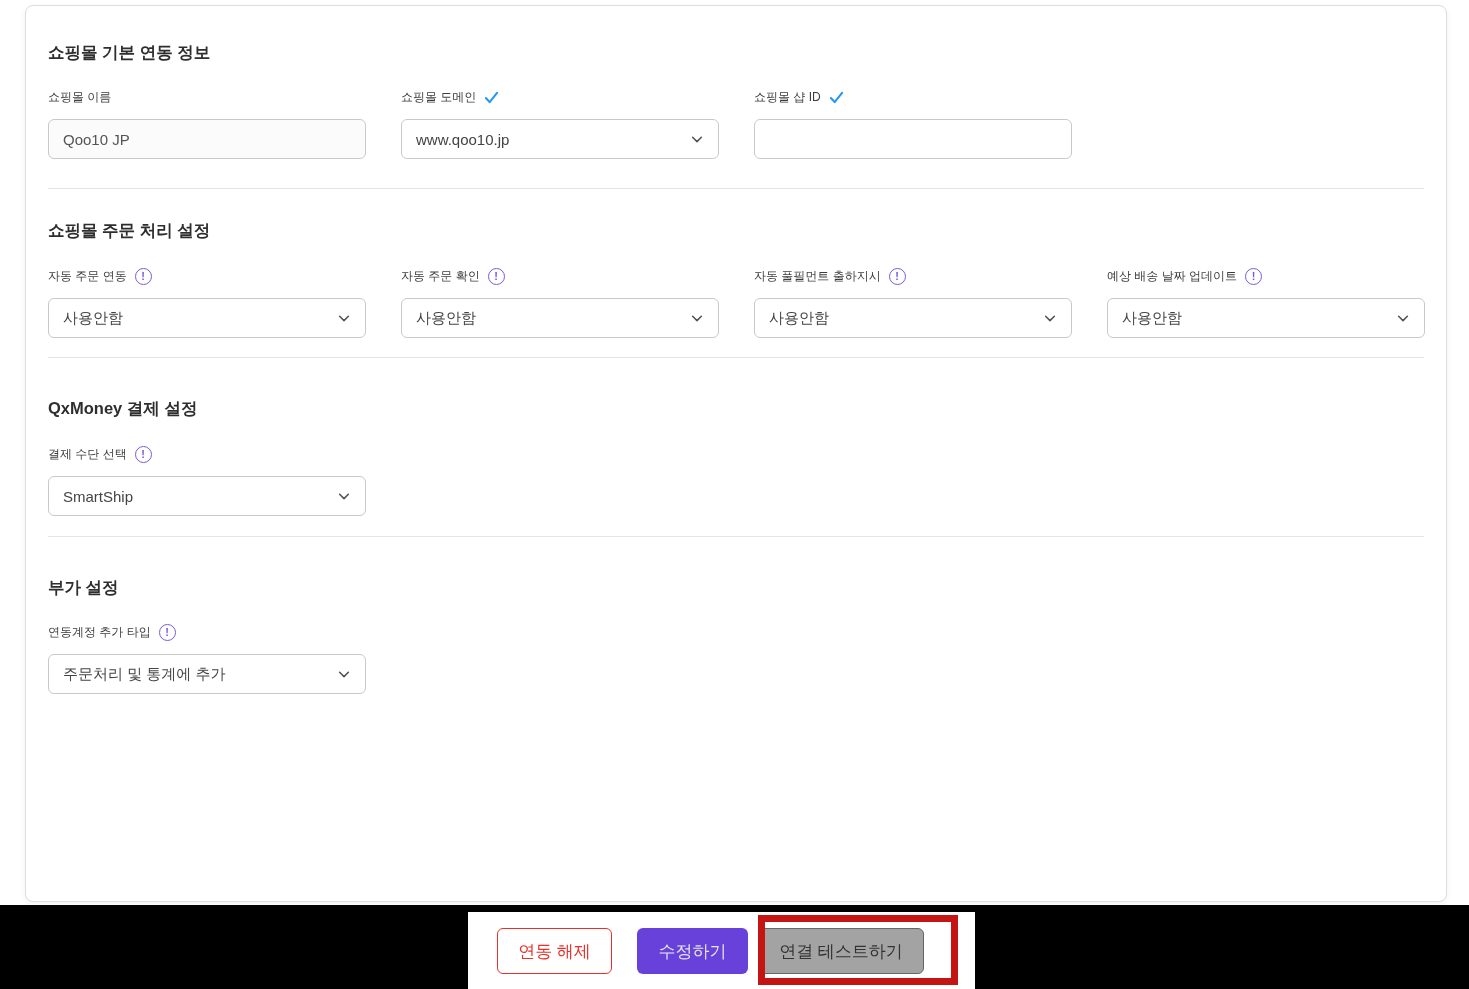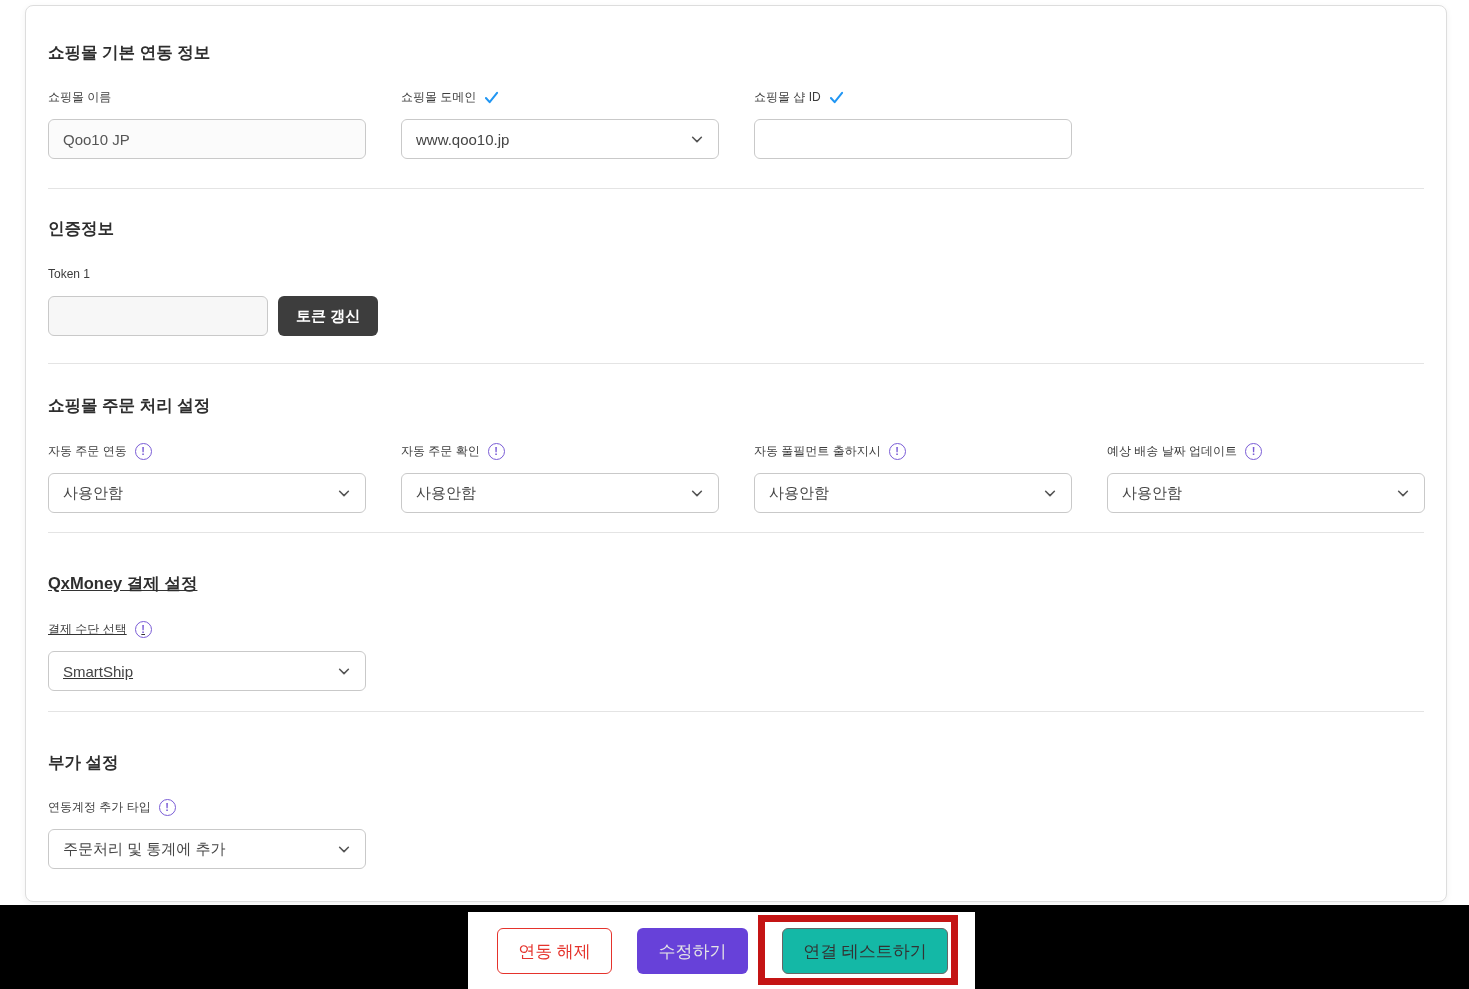--- a/index.html
+++ b/index.html
@@ -14,21 +14,21 @@
     box-shadow:0 2px 6px rgba(0,0,0,.06);
     padding:9px 22px; overflow:hidden;
   }
   .section { border-bottom:1px solid #e4e4e4; }
   .section:last-child { border-bottom:none; }
   .sec-title { font-size:16.5px; font-weight:bold; color:#2e2e2e; }
 
   .s1 { padding-top:27px; padding-bottom:29px; }
   .s2 { padding-top:29px; padding-bottom:27px; }
   .s3 { padding-top:31px; padding-bottom:19px; }
-  .s4 { padding-top:40px; padding-bottom:20px;text-decoration:underline; }
+  .s4 { padding-top:40px; padding-bottom:20px; }
   .s5 { padding-top:40px; padding-bottom:30px; }
 
   .s1 .sec-title { margin-bottom:23px; }
   .s2 .sec-title { margin-bottom:24px; }
   .s3 .sec-title { margin-bottom:24px; }
   .s4 .sec-title { margin-bottom:24px; }
   .s5 .sec-title { margin-bottom:23px; }
 
   .field-grid { display:grid; grid-template-columns:repeat(4,318px); column-gap:35px; }
 
@@ -72,21 +72,21 @@
   
   .footer-band { position:absolute; left:0; top:905px; width:1469px; height:84px; background:#000; }
   .footer-strip { position:absolute; left:468px; top:7px; width:507px; height:77px; background:#fff; }
   .footer-btn {
     position:absolute; top:23px; height:46px; border-radius:6px; font-size:17px;
     cursor:pointer; font-family:"Liberation Sans","DejaVu Sans",sans-serif;
     display:flex; align-items:center; justify-content:center;
   }
   .btn-disconnect { left:497px; width:115px; background:#fff; border:1.5px solid #e5332c; color:#e5332c; }
   .btn-save       { left:637px; width:111px; background:#6741d9; border:none; color:#e5e5e5; }
-  .btn-test       { left:782px; width:166px; background:#14b8a6; border:1.5px solid #666; color:#333; }
+  .btn-test       { left:758px; width:166px; background:#a3a3a3; border:1.5px solid #666; color:#333; }
 
   .annotation-box {
     position:absolute; left:758px; top:10px; width:200px; height:70px;
     border:7px solid #c41414; pointer-events:none;
   }
 </style>
 </head>
 <body>
 
 <div class="card">
@@ -125,30 +125,20 @@
             <svg width="15" height="13" viewBox="0 0 16 14">
                 <path d="M2 7.5l4 4.5L14 2" fill="none" stroke="#2196f3" stroke-width="2.2" stroke-linecap="round" stroke-linejoin="round"></path>
               </svg>
           </span>
         </div>
         <input class="text-input white" type="text" value="" style="">
       </div>
     </div>
   </div>
 
-  <div class="section s2">
-    <div class="sec-title">인증정보</div>
-    <div class="field-label-row">
-      <span class="field-label">Token 1</span>
-    </div>
-    <div class="token-row">
-      <input class="token-input" type="text" value="" style="">
-      <button class="token-refresh-btn">토큰 갱신</button>
-    </div>
-  </div>
 
   <div class="section s3">
     <div class="sec-title">쇼핑몰 주문 처리 설정</div>
     <div class="field-grid">
       <div>
         <div class="field-label-row">
           <span class="field-label">자동 주문 연동</span>
           <span class="info-icon"></span>
         </div>
         <div class="select-box">

